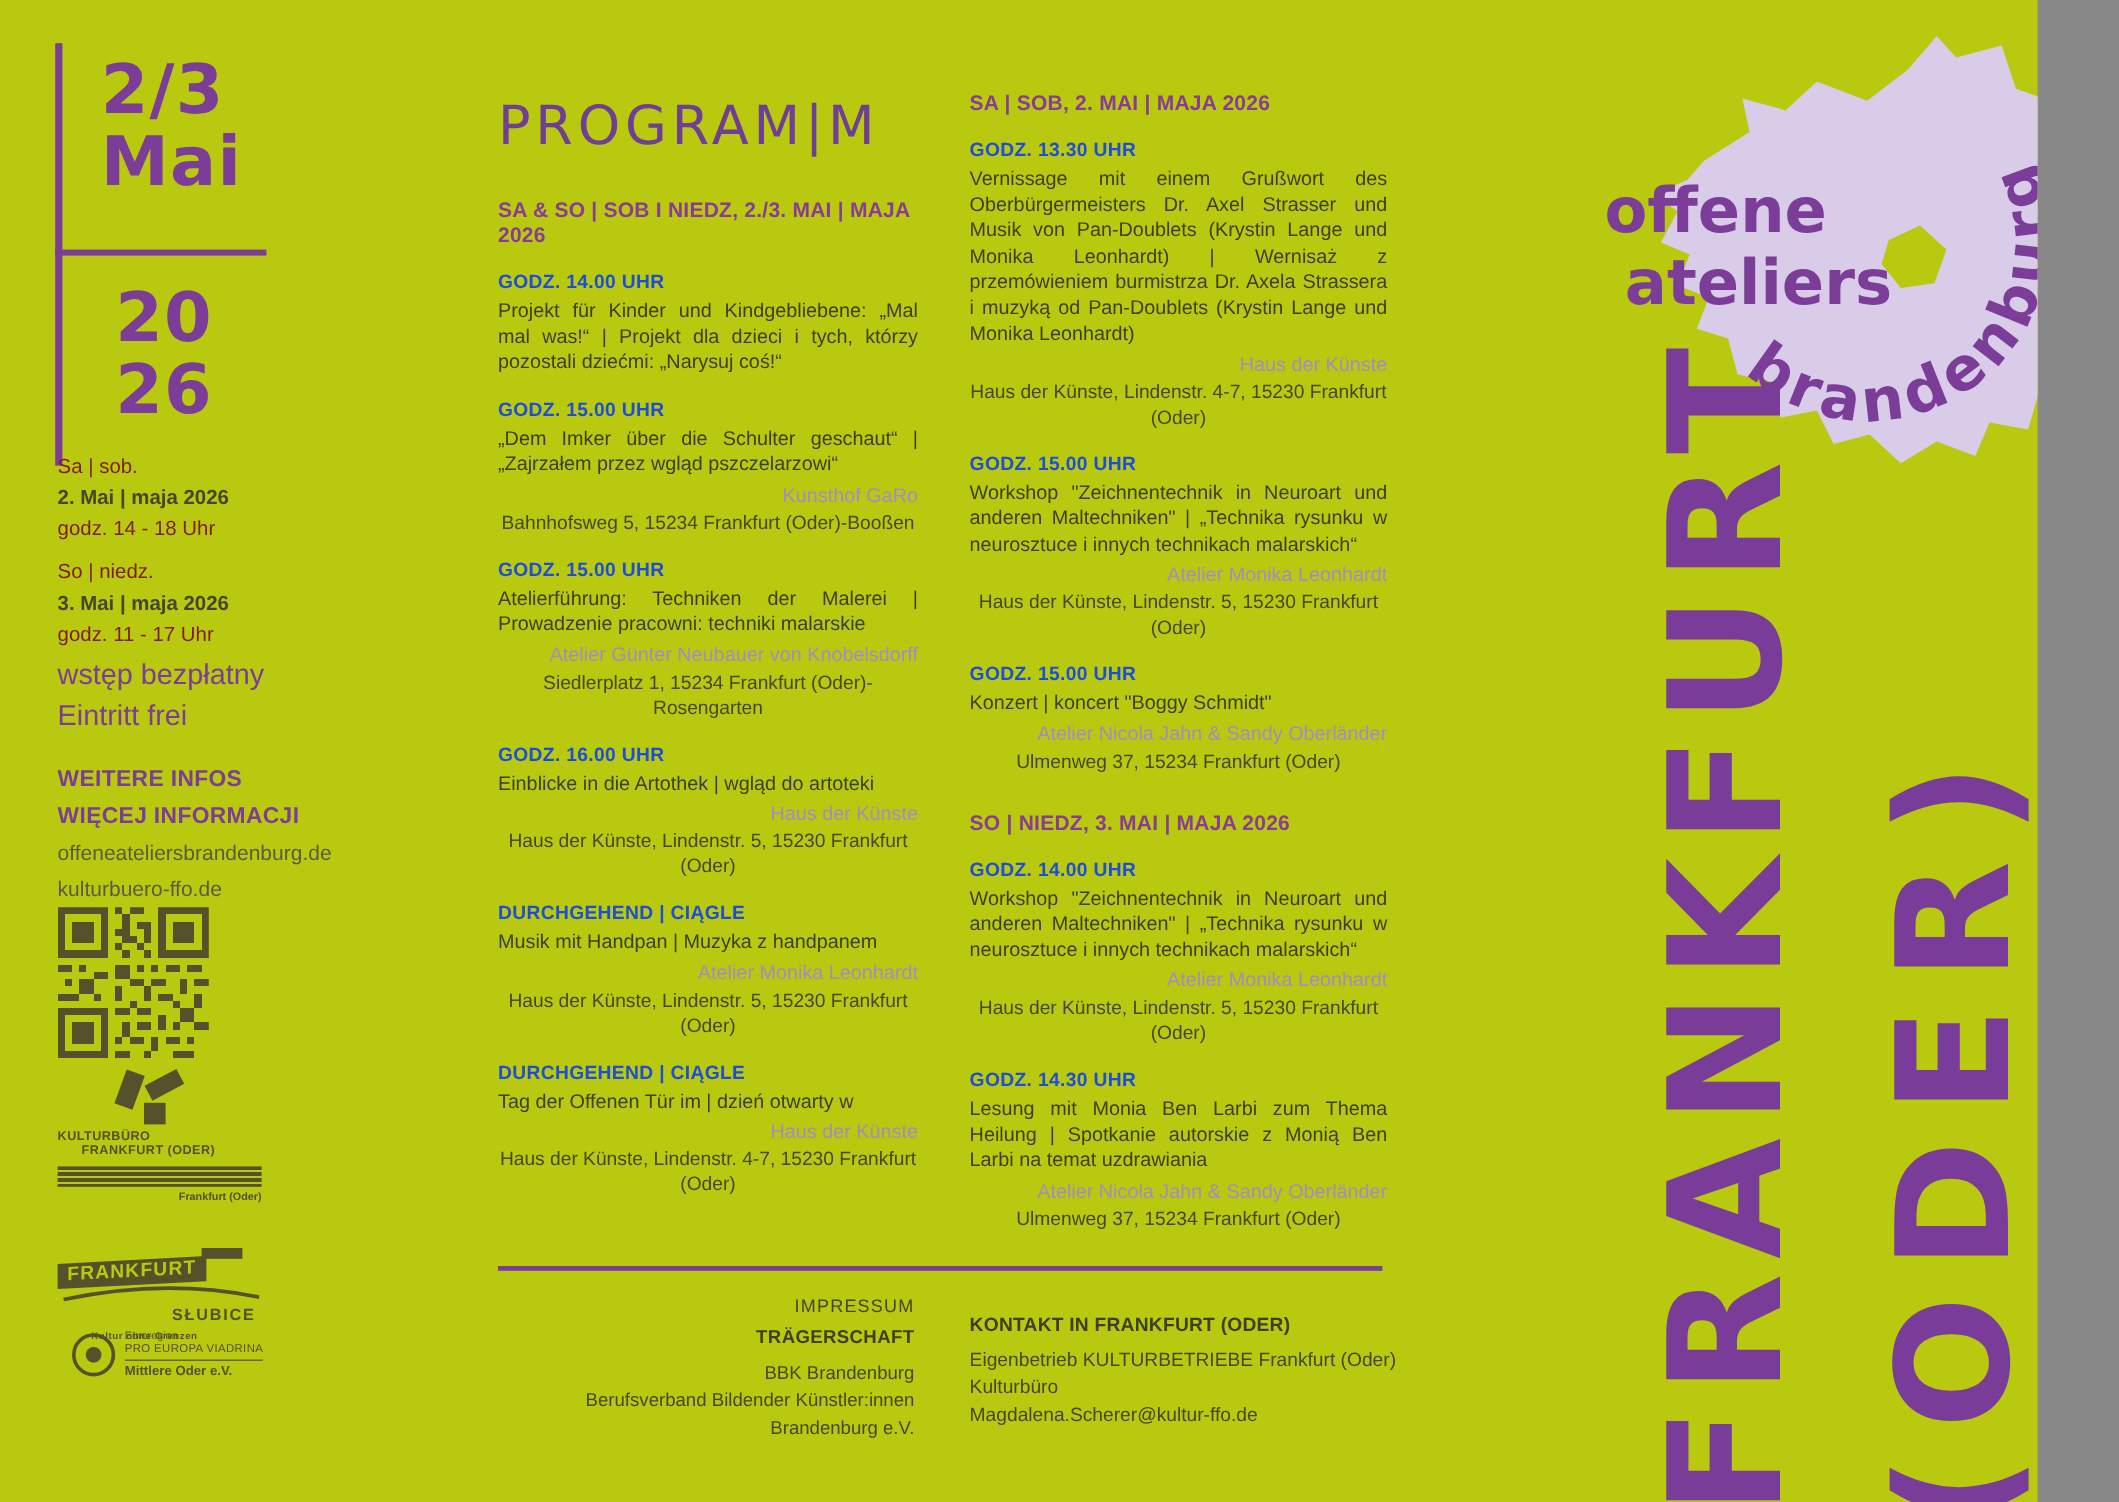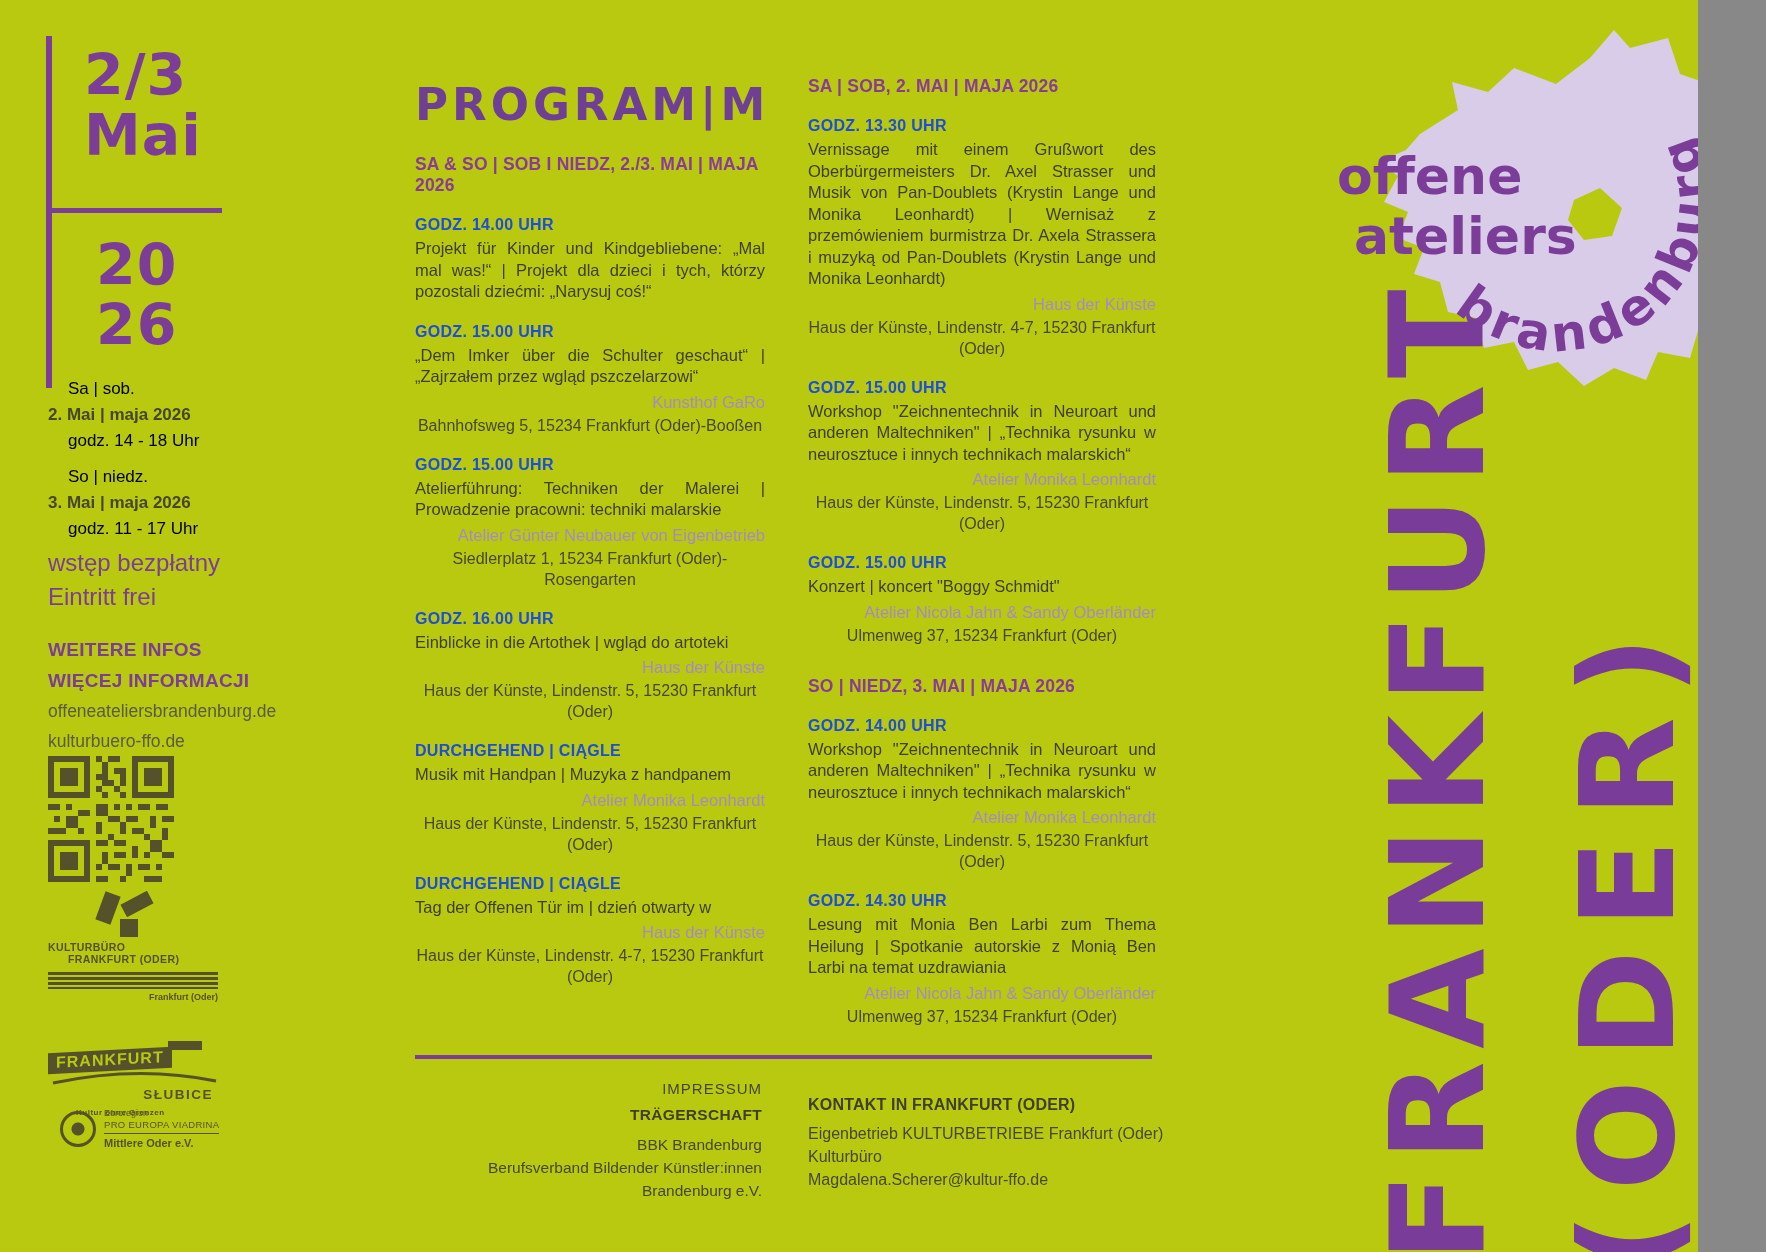--- a/index.html
+++ b/index.html
@@ -7,21 +7,21 @@
         font-family:"Liberation Sans",sans-serif;color:#3e3f23;}
   
   .vline{position:absolute;left:46px;top:36px;width:6px;height:352px;background:#7c3d98;}
   .hline{position:absolute;left:46px;top:208px;width:176px;height:5px;background:#7c3d98;}
   .bigdate{position:absolute;color:#7c3d98;font-family:"DejaVu Sans",sans-serif;
            font-weight:700;font-size:57px;line-height:1.05;letter-spacing:1px;}
   .bd1{left:84px;top:46px;}
   .bd2{left:96px;top:236px;}
   
   .sched{position:absolute;left:48px;top:376px;width:330px;font-size:17px;line-height:26px;}
-  .sch-light{color:#000000;margin-left:20px;}
+  .sch-light{color:#7f1d1d;}
   .sch-bold{font-weight:700;color:#45462a;}
   .sch-gap{height:10px;}
   .free{position:absolute;left:48px;top:546px;width:330px;color:#7c3d98;font-size:24px;
         line-height:34px;font-weight:500;}
   .infos{position:absolute;left:48px;top:634px;width:340px;}
   .infos .hd{color:#7c3d98;font-weight:700;font-size:19px;line-height:31px;letter-spacing:.3px;}
   .infos .url{color:#5b5c41;font-size:17.5px;line-height:30px;}
   
   .qr{position:absolute;left:48px;top:756px;}
   .logo{position:absolute;color:#55512b;}
@@ -43,22 +43,22 @@
   .logo4 .row{display:flex;align-items:center;}
   .logo4 .circ{width:36px;height:36px;border-radius:50%;border:3px solid #55512b;
                background:radial-gradient(circle at 50% 50%, #55512b 0 6px, rgba(0,0,0,0) 7px);
                box-sizing:border-box;margin-right:8px;}
   .logo4 .t1{font-size:9px;line-height:11px;}
   .logo4 .t2{font-size:9.5px;letter-spacing:.3px;border-bottom:1.5px solid #55512b;padding-bottom:3px;}
   .logo4 .t3{font-weight:700;font-size:11px;margin-top:3px;}
   
   .col-mid{position:absolute;left:415px;top:78px;width:350px;}
   .col-right{position:absolute;left:808px;top:76px;width:348px;}
-  .prog-title{font-family:"DejaVu Sans",sans-serif;color:#6f3e95;font-size:45px;font-weight:700;
-              letter-spacing:4px;margin:0 0 23px 0;}
+  .prog-title{font-family:"DejaVu Sans",sans-serif;color:#6f3e95;font-size:45px;font-weight:400;
+              letter-spacing:4px;margin:0 0 34px 0;}
   .sec-header{color:#8a3b96;font-weight:700;font-size:17.5px;letter-spacing:.2px;margin:0 0 4px 0;}
   .sec + .sec{margin-top:30px;}
   .event{margin-top:20px;}
   .event-time{font-weight:700;color:#1d4ed8;font-size:16px;letter-spacing:.3px;}
   .event-title{color:#3e3f23;font-size:16.5px;line-height:21.5px;font-weight:500;
                text-align:justify;margin-top:4px;}
   .event-artist{color:#a58bc4;font-size:16.5px;line-height:22px;text-align:right;margin-top:3px;}
   .event-address{color:#47482c;font-size:16px;line-height:21px;text-align:center;margin-top:2px;}
   
   .rule{position:absolute;left:415px;top:1055px;width:737px;height:4px;background:#7c3d98;}
@@ -231,21 +231,21 @@
       <div class="event">
         <div class="event-time">GODZ. 15.00 UHR</div>
         <div class="event-title">„Dem Imker über die Schulter geschaut“ | „Zajrzałem przez wgląd pszczelarzowi“</div>
         <div class="event-artist">Kunsthof GaRo</div>
         <div class="event-address">Bahnhofsweg 5, 15234 Frankfurt (Oder)-Booßen</div>
       </div>
 
       <div class="event">
         <div class="event-time">GODZ. 15.00 UHR</div>
         <div class="event-title">Atelierführung: Techniken der Malerei | Prowadzenie pracowni: techniki malarskie</div>
-        <div class="event-artist">Atelier Günter Neubauer von Eigenbetrieb</div>
+        <div class="event-artist">Atelier Günter Neubauer von Knobelsdorff</div>
         <div class="event-address">Siedlerplatz 1, 15234 Frankfurt (Oder)-Rosengarten</div>
       </div>
 
       <div class="event">
         <div class="event-time">GODZ. 16.00 UHR</div>
         <div class="event-title">Einblicke in die Artothek | wgląd do artoteki</div>
         <div class="event-artist">Haus der Künste</div>
         <div class="event-address">Haus der Künste, Lindenstr. 5, 15230 Frankfurt (Oder)</div>
       </div>
 

